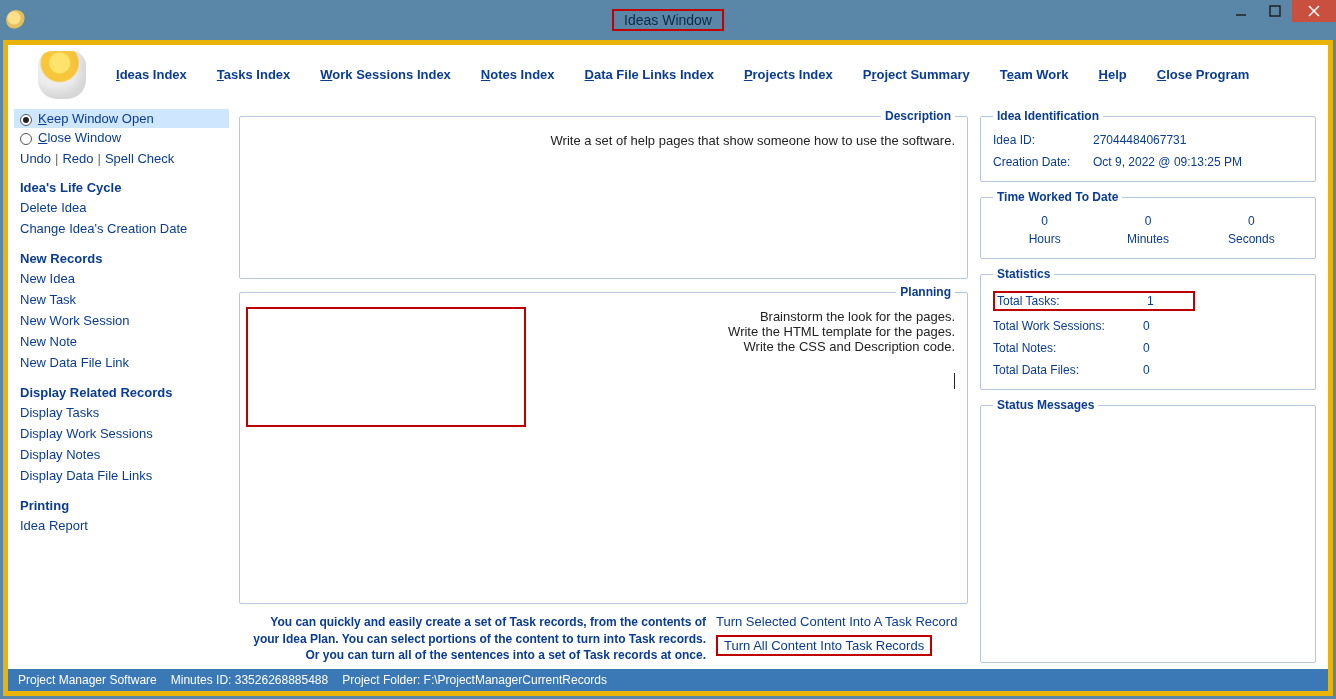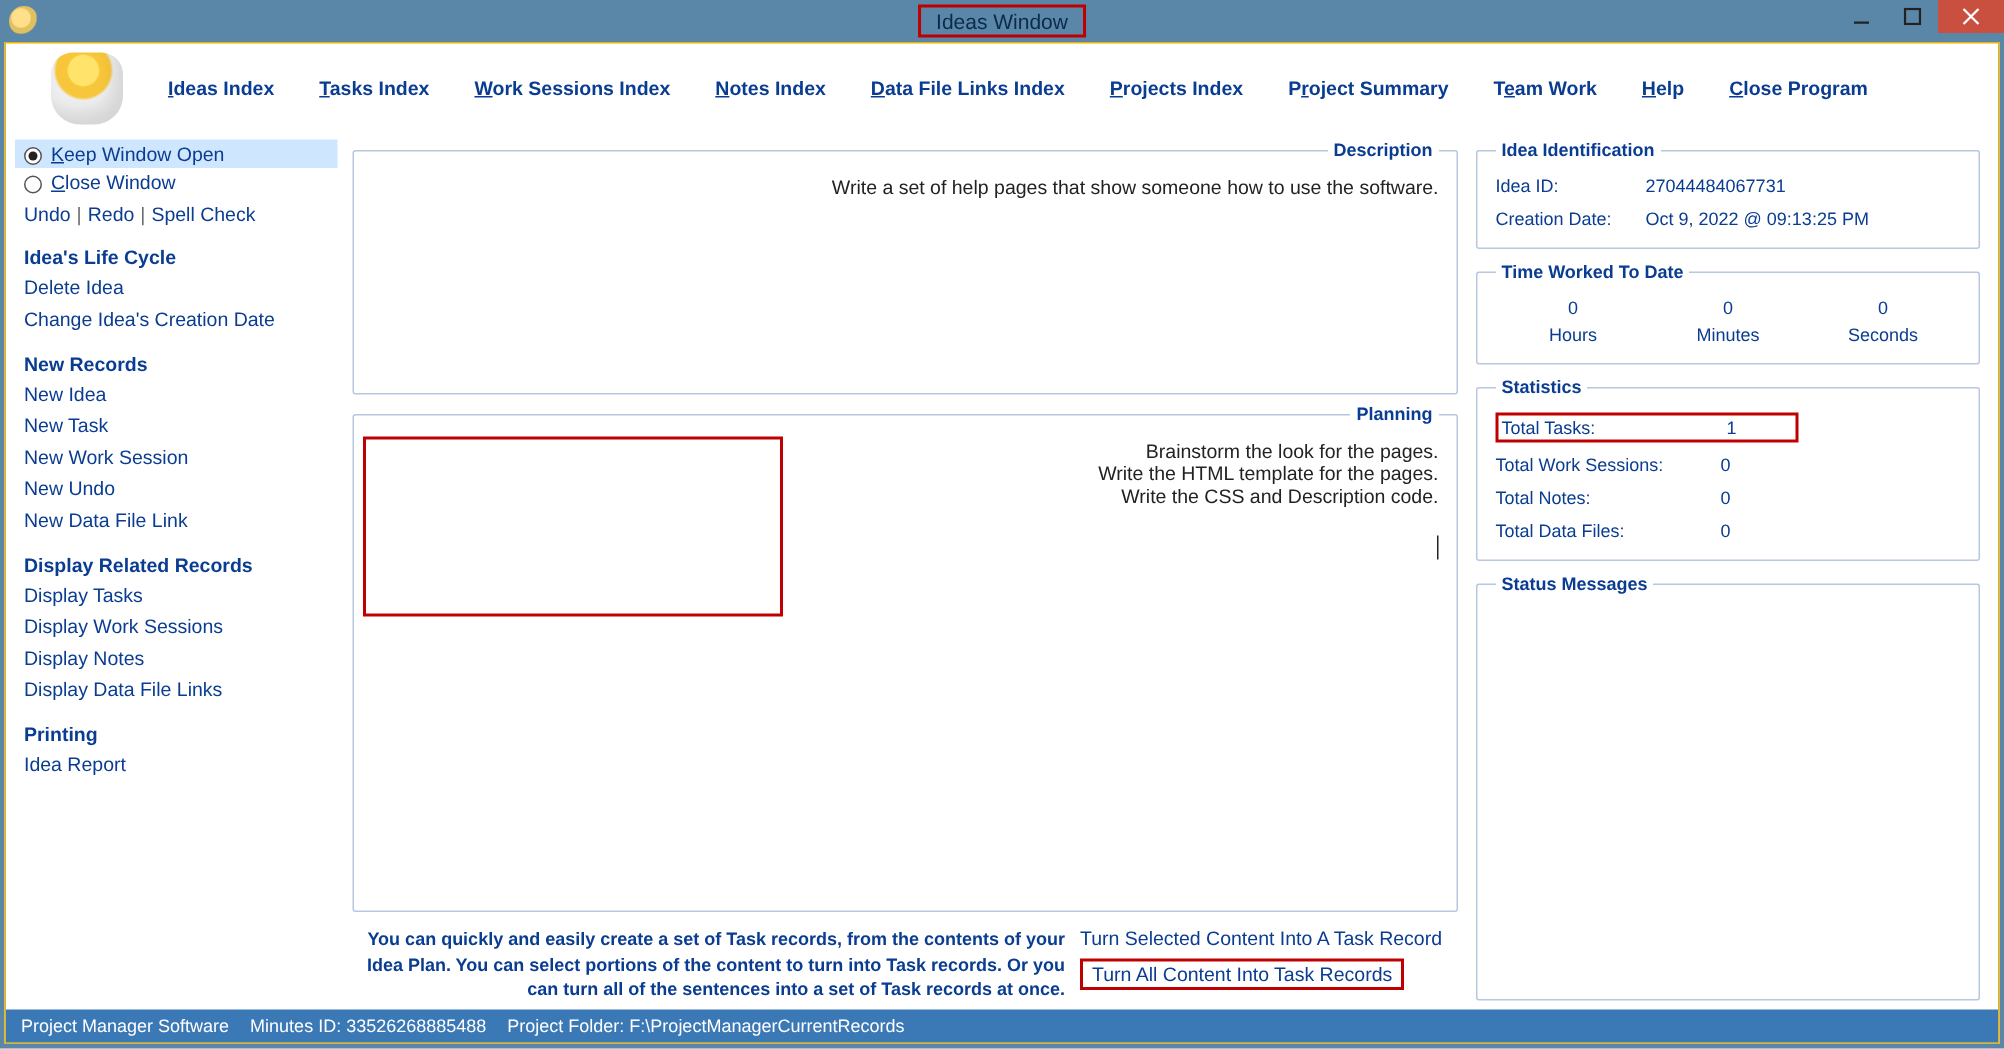--- a/index.html
+++ b/index.html
@@ -1,28 +1,28 @@
 <!DOCTYPE html>
 <html><head>
 <meta charset="utf-8">
 <style>
   * { box-sizing: border-box; }
   html, body { margin: 0; padding: 0; font-family: "Segoe UI", Tahoma, sans-serif; font-size: 13px; color: #000; }
   .window { width: 1336px; height: 699px; background: #5a86a8; position: relative; display: flex; flex-direction: column; }
-  .titlebar { height: 28px; display: flex; align-items: center; position: relative; border-radius: 10px; }
+  .titlebar { height: 40px; display: flex; align-items: center; position: relative; border-radius: 10px; }
   .titlebar .app-icon { width: 20px; height: 20px; margin-left: 6px; background: radial-gradient(circle at 40% 40%, #ffe08a 0 6px, #e0c060 7px 10px, transparent 11px); border-radius: 50%; }
   .titlebar .title-wrap { position: absolute; left: 50%; transform: translateX(-50%); }
   .titlebar .title-box { border: 2px solid #c00000; padding: 1px 10px; color: #0c2a4a; font-size: 14px; }
   .window-controls { position: absolute; right: 0; top: 0; display: flex; }
   .window-controls .btn { width: 34px; height: 22px; display: flex; align-items: center; justify-content: center; font-family: sans-serif; font-size: 12px; }
   .window-controls .btn-min { color: #222; }
   .window-controls .btn-max { color: #222; }
   .window-controls .btn-close { background: #c94f3e; color: #fff; width: 44px; }
   .window-controls .btn svg { width: 12px; height: 12px; stroke: currentColor; fill: none; stroke-width: 1.5; }
-  .client { flex: 1; background: #fff; border: 1px solid #eab308; margin: 0 3px 3px 3px; display: flex; flex-direction: column; }
+  .client { flex: 1; background: #fff; border: 5px solid #eab308; margin: 0 3px 3px 3px; display: flex; flex-direction: column; }
   .menubar { height: 60px; display: flex; align-items: center; gap: 30px; padding: 0 10px 0 30px; border-bottom: 1px solid transparent; }
   .brain-icon { width: 48px; height: 48px; border-radius: 30% 30% 40% 40%; background: radial-gradient(circle at 45% 25%, #ffe36b 0 10px, #f8c63b 11px 18px, #eee 20px); box-shadow: inset -6px -8px 10px rgba(0,0,0,.1); }
   .menubar .menu-item { color: #0a3d91; font-weight: 700; font-size: 13px; cursor: pointer; }
   .menubar .menu-item .u { text-decoration: underline; }
   .content { flex: 1; display: grid; grid-template-columns: 215px 1fr 340px; gap: 8px; padding: 4px 10px 6px 6px; }
   
   .left-col { display: flex; flex-direction: column; gap: 4px; font-size: 13px; }
   .radio-group { }
   .radio-row { display: flex; align-items: flex-end; gap: 6px; padding: 2px 6px; color: #0a3d91; }
   .radio-row.selected { background: #cfe6ff; }
@@ -129,21 +129,21 @@
         </div>
 
         <div class="section-label">Idea's Life Cycle</div>
         <div class="plain-link">Delete Idea</div>
         <div class="plain-link">Change Idea's Creation Date</div>
 
         <div class="section-label">New Records</div>
         <div class="plain-link">New Idea</div>
         <div class="plain-link">New Task</div>
         <div class="plain-link">New Work Session</div>
-        <div class="plain-link">New Undo</div>
+        <div class="plain-link">New Note</div>
         <div class="plain-link">New Data File Link</div>
 
         <div class="section-label">Display Related Records</div>
         <div class="plain-link">Display Tasks</div>
         <div class="plain-link">Display Work Sessions</div>
         <div class="plain-link">Display Notes</div>
         <div class="plain-link">Display Data File Links</div>
 
         <div class="section-label">Printing</div>
         <div class="plain-link">Idea Report</div>

